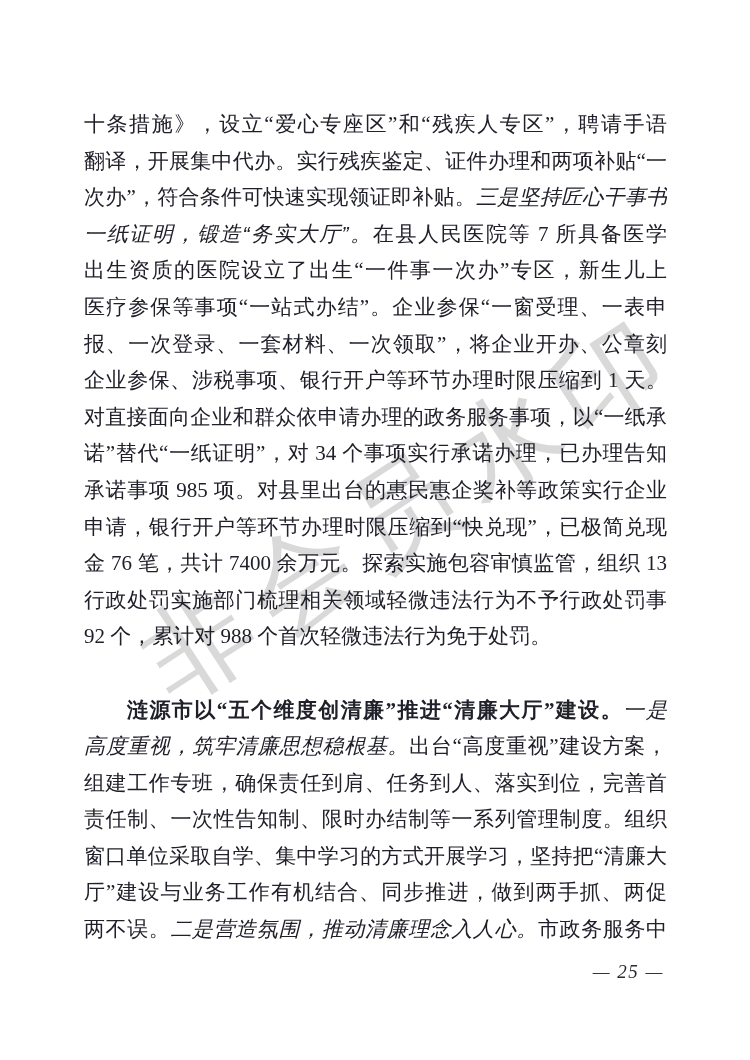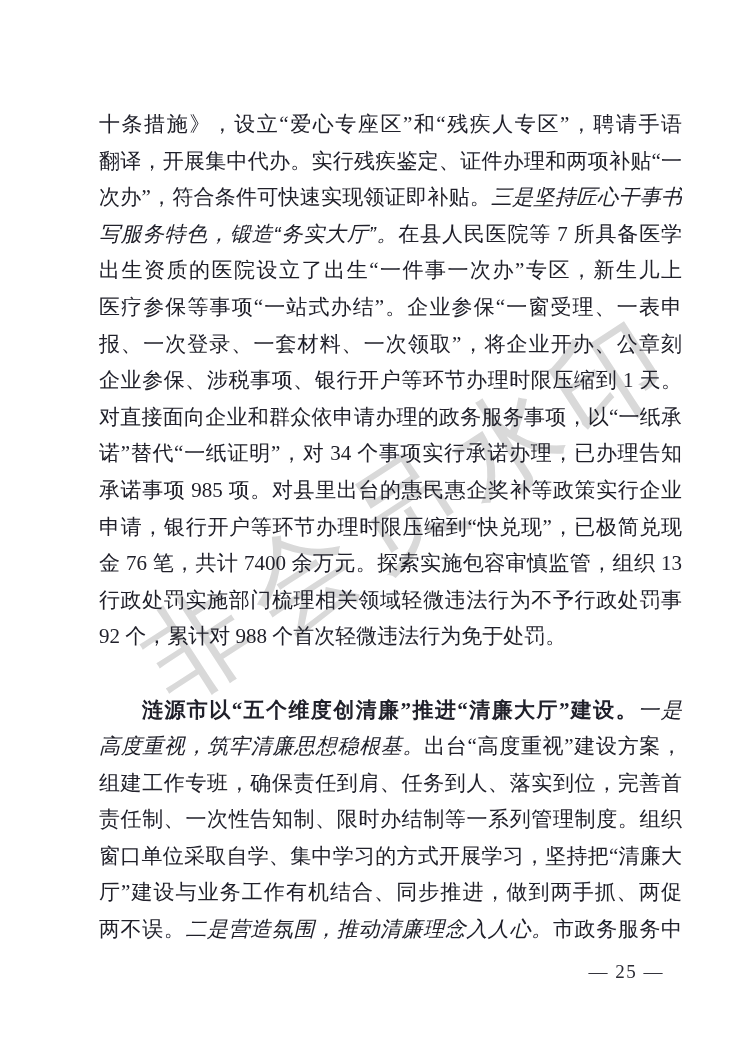--- a/index.html
+++ b/index.html
@@ -37,21 +37,21 @@
     z-index: 0;
     user-select: none;
   }
   .content {
     position: absolute;
     left: 84px;
     top: 106px;
     width: 583px;
     z-index: 1;
   }
-  .para { display: block; margin-left: 15px; }
+  .para { display: block; }
   .para + .para { margin-top: 36.6px; }
   .line {
     display: block;
     width: 583px;
     height: 36.6px;
     line-height: 36.6px;
     font-size: 21px;
     color: var(--text-color);
     text-align: justify;
     text-align-last: justify;
@@ -71,34 +71,35 @@
   }
   .page-number {
     position: absolute;
     top: 961px;
     right: 86px;
     font-size: 19px;
     letter-spacing: 1.5px;
     color: var(--page-number-color);
     font-family: "Liberation Serif", "DejaVu Serif", serif;
     z-index: 1;
+    font-style: italic;
   }
 </style>
 </head>
 <body>
 
 <div class="page">
   <div class="watermark">非会员水印</div>
 
   <div class="content">
       <div class="para">
         <div class="line"><span class="seg-normal">十条措施》，设立“爱心专座区”和“残疾人专区”，聘请手语</span></div>
         <div class="line"><span class="seg-normal">翻译，开展集中代办。实行残疾鉴定、证件办理和两项补贴“一</span></div>
         <div class="line"><span class="seg-normal">次办”，符合条件可快速实现领证即补贴。</span><span class="seg-kai">三是坚持匠心干事书</span></div>
-        <div class="line"><span class="seg-kai">写服务特色，锻造“务实大厅”。</span><span class="seg-normal">在县人民医院等 7 所具备医学</span></div>
+        <div class="line"><span class="seg-kai">一纸证明，锻造“务实大厅”。</span><span class="seg-normal">在县人民医院等 7 所具备医学</span></div>
         <div class="line"><span class="seg-normal">出生资质的医院设立了出生“一件事一次办”专区，新生儿上户、</span></div>
         <div class="line"><span class="seg-normal">医疗参保等事项“一站式办结”。企业参保“一窗受理、一表申</span></div>
         <div class="line"><span class="seg-normal">报、一次登录、一套材料、一次领取”，将企业开办、公章刻制、</span></div>
         <div class="line"><span class="seg-normal">企业参保、涉税事项、银行开户等环节办理时限压缩到 1 天。针</span></div>
         <div class="line"><span class="seg-normal">对直接面向企业和群众依申请办理的政务服务事项，以“一纸承</span></div>
         <div class="line"><span class="seg-normal">诺”替代“一纸证明”，对 34 个事项实行承诺办理，已办理告知</span></div>
         <div class="line"><span class="seg-normal">承诺事项 985 项。对县里出台的惠民惠企奖补等政策实行企业免</span></div>
         <div class="line"><span class="seg-normal">申请，银行开户等环节办理时限压缩到“快兑现”，已极简兑现资</span></div>
         <div class="line"><span class="seg-normal">金 76 笔，共计 7400 余万元。探索实施包容审慎监管，组织 13 个</span></div>
         <div class="line"><span class="seg-normal">行政处罚实施部门梳理相关领域轻微违法行为不予行政处罚事项</span></div>

